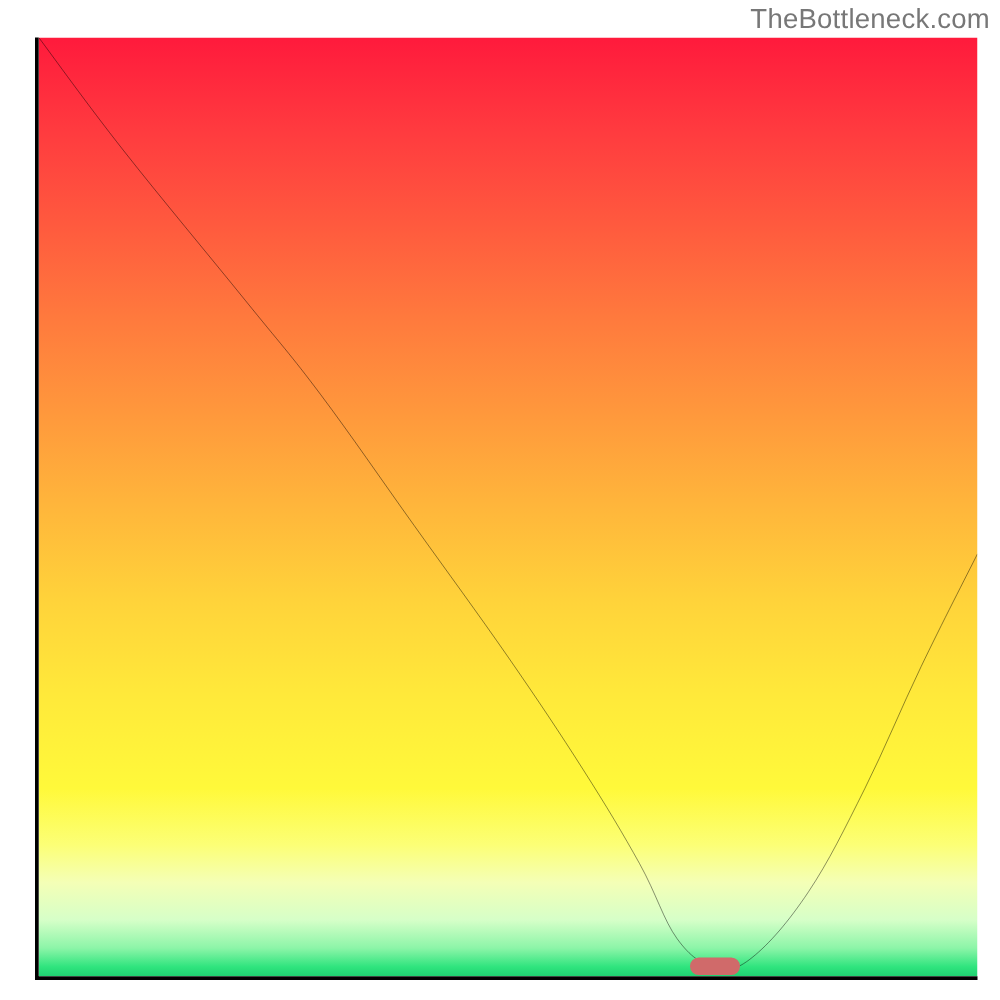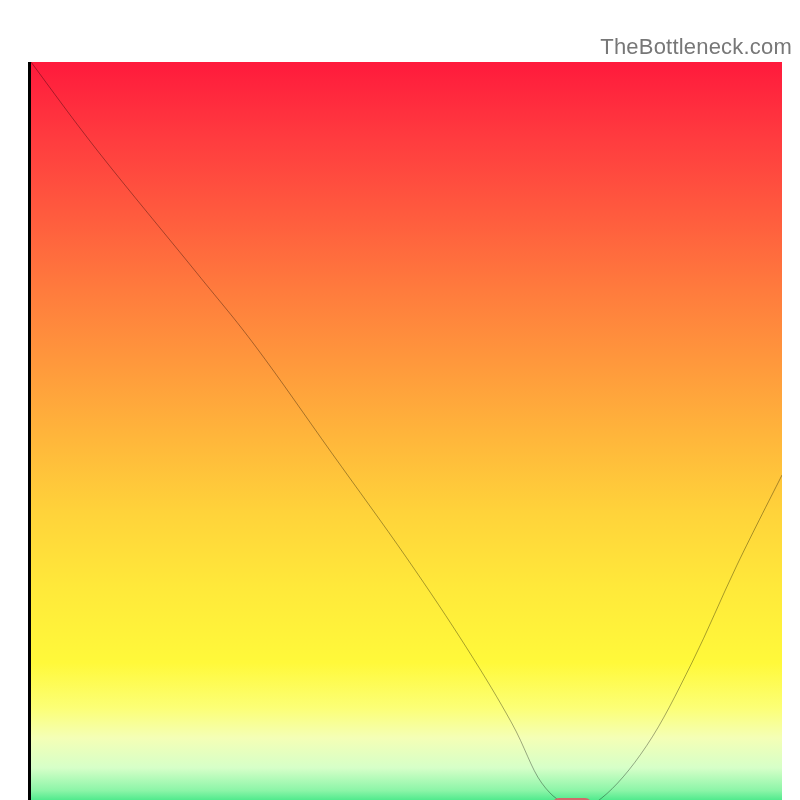--- a/index.html
+++ b/index.html
@@ -7,21 +7,20 @@
     padding: 0;
     width: 800px;
     height: 800px;
     background: #ffffff;
     font-family: Arial, Helvetica, sans-serif;
   }
   .container {
     position: relative;
     width: 800px;
     height: 608px;
-    margin-top: 32px;
   }
   .watermark {
     position: absolute;
     top: 2px;
     right: 8px;
     font-size: 22px;
     color: #777777;
     font-weight: 500;
     letter-spacing: 0.2px;
   }

